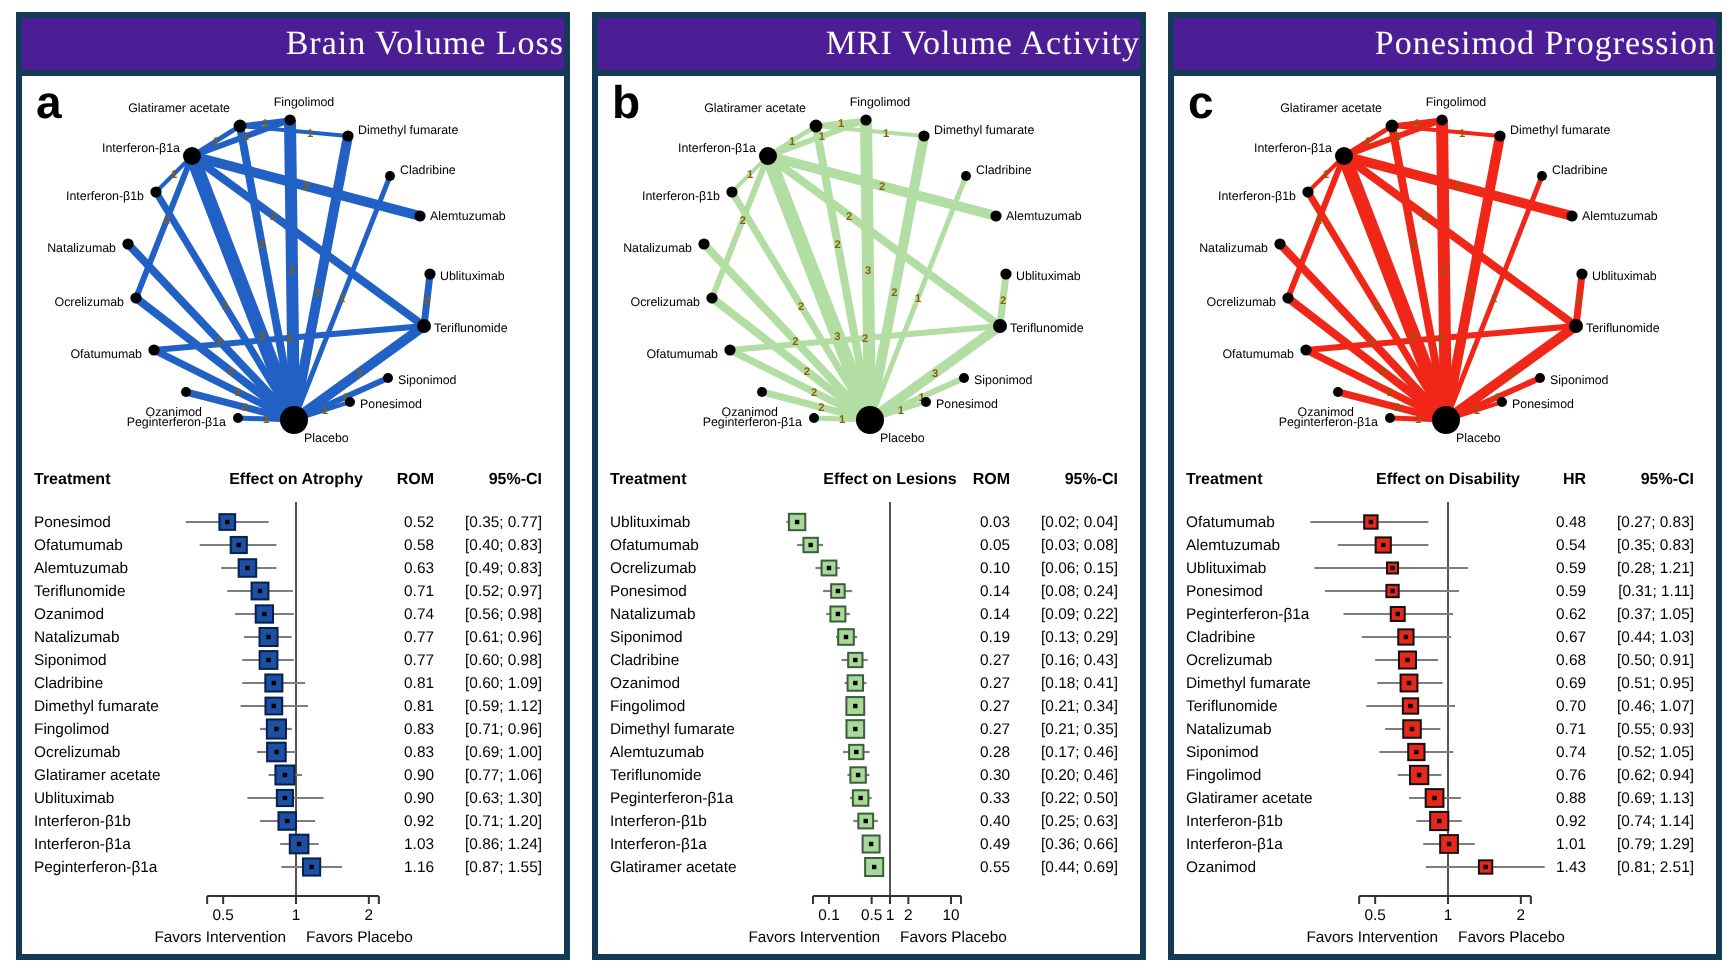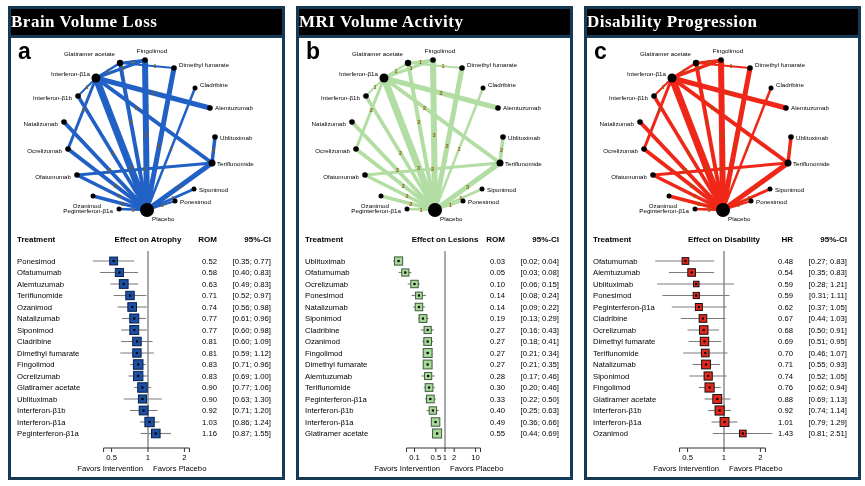--- a/index.html
+++ b/index.html
@@ -1,20 +1,20 @@
 <!DOCTYPE html>
 <html><head>
 <meta charset="utf-8">
 <style>
   html,body{margin:0;padding:0;background:#fff;}
   body{width:865px;height:486px;font-family:"Liberation Sans",sans-serif;}
   .figure{display:flex;gap:11px;padding:6px 0 0 8px;}
   .panel{width:277px;height:474px;box-sizing:border-box;border:3px solid #143a55;background:#fff;}
-  .ptitle{height:26px;line-height:26px;text-align:left;background:#000000;color:#fff;
-          font-family:"Liberation Serif",serif;font-weight:bold;font-size:17px;
+  .ptitle{height:26px;line-height:26px;text-align:right;background:#4c1d95;color:#fff;
+          font-family:"Liberation Serif",serif;font-weight:normal;font-size:17px;
           border-bottom:3px solid #143a55;letter-spacing:.5px;}
   .content{position:relative;height:438px;}
   .letter{position:absolute;top:0px;left:7px;font-weight:bold;font-size:23px;color:#000;}
   svg.network{display:block;width:271px;height:192px;}
   svg.forest{display:block;width:271px;height:246px;}
 </style>
 </head>
 <body>
 
 <div class="figure">
@@ -427,21 +427,21 @@
           <text x="155.1814148677514" y="230" font-size="7.7" text-anchor="middle" fill="#000" font-weight="normal" font-family="&quot;Liberation Sans&quot;,sans-serif">2</text>
           <line x1="176.5" y1="218" x2="176.5" y2="222" stroke="#333" stroke-width="1"></line>
           <text x="176.5" y="230" font-size="7.7" text-anchor="middle" fill="#000" font-weight="normal" font-family="&quot;Liberation Sans&quot;,sans-serif">10</text>
           <text x="141" y="241" font-size="7.7" text-anchor="end" fill="#000" font-weight="normal" font-family="&quot;Liberation Sans&quot;,sans-serif">Favors Intervention</text>
           <text x="151" y="241" font-size="7.7" text-anchor="start" fill="#000" font-weight="normal" font-family="&quot;Liberation Sans&quot;,sans-serif">Favors Placebo</text>
         </svg>
     </div>
   </section>
 
   <section class="panel">
-    <div class="ptitle">Disability Progression</div>
+    <div class="ptitle">Ponesimod Progression</div>
     <div class="content">
       <span class="letter">c</span>
       <svg class="network" viewBox="0 0 271 192">
           <line x1="136" y1="172" x2="85" y2="40" stroke="#f02718" stroke-width="7"></line>
           <line x1="136" y1="172" x2="134" y2="22" stroke="#f02718" stroke-width="6"></line>
           <line x1="136" y1="172" x2="163" y2="30" stroke="#f02718" stroke-width="5"></line>
           <line x1="136" y1="172" x2="109" y2="25" stroke="#f02718" stroke-width="4"></line>
           <line x1="136" y1="172" x2="201" y2="125" stroke="#f02718" stroke-width="5"></line>
           <line x1="136" y1="172" x2="53" y2="84" stroke="#f02718" stroke-width="4"></line>
           <line x1="136" y1="172" x2="57" y2="111" stroke="#f02718" stroke-width="4"></line>

